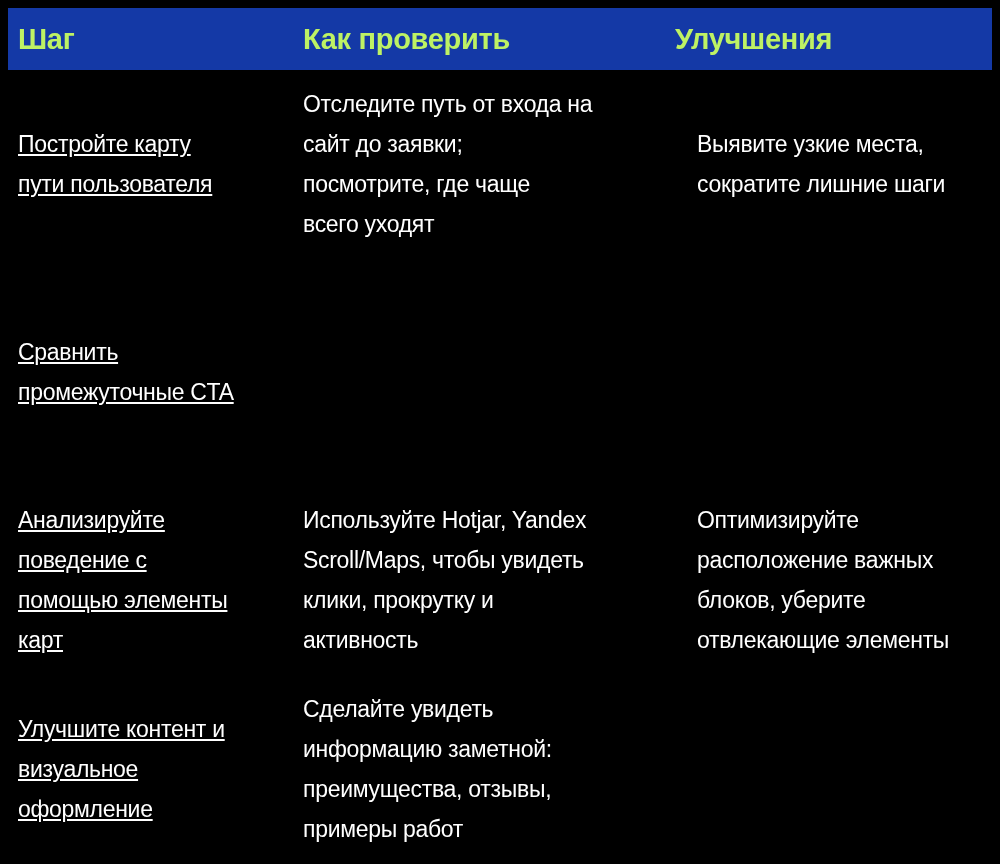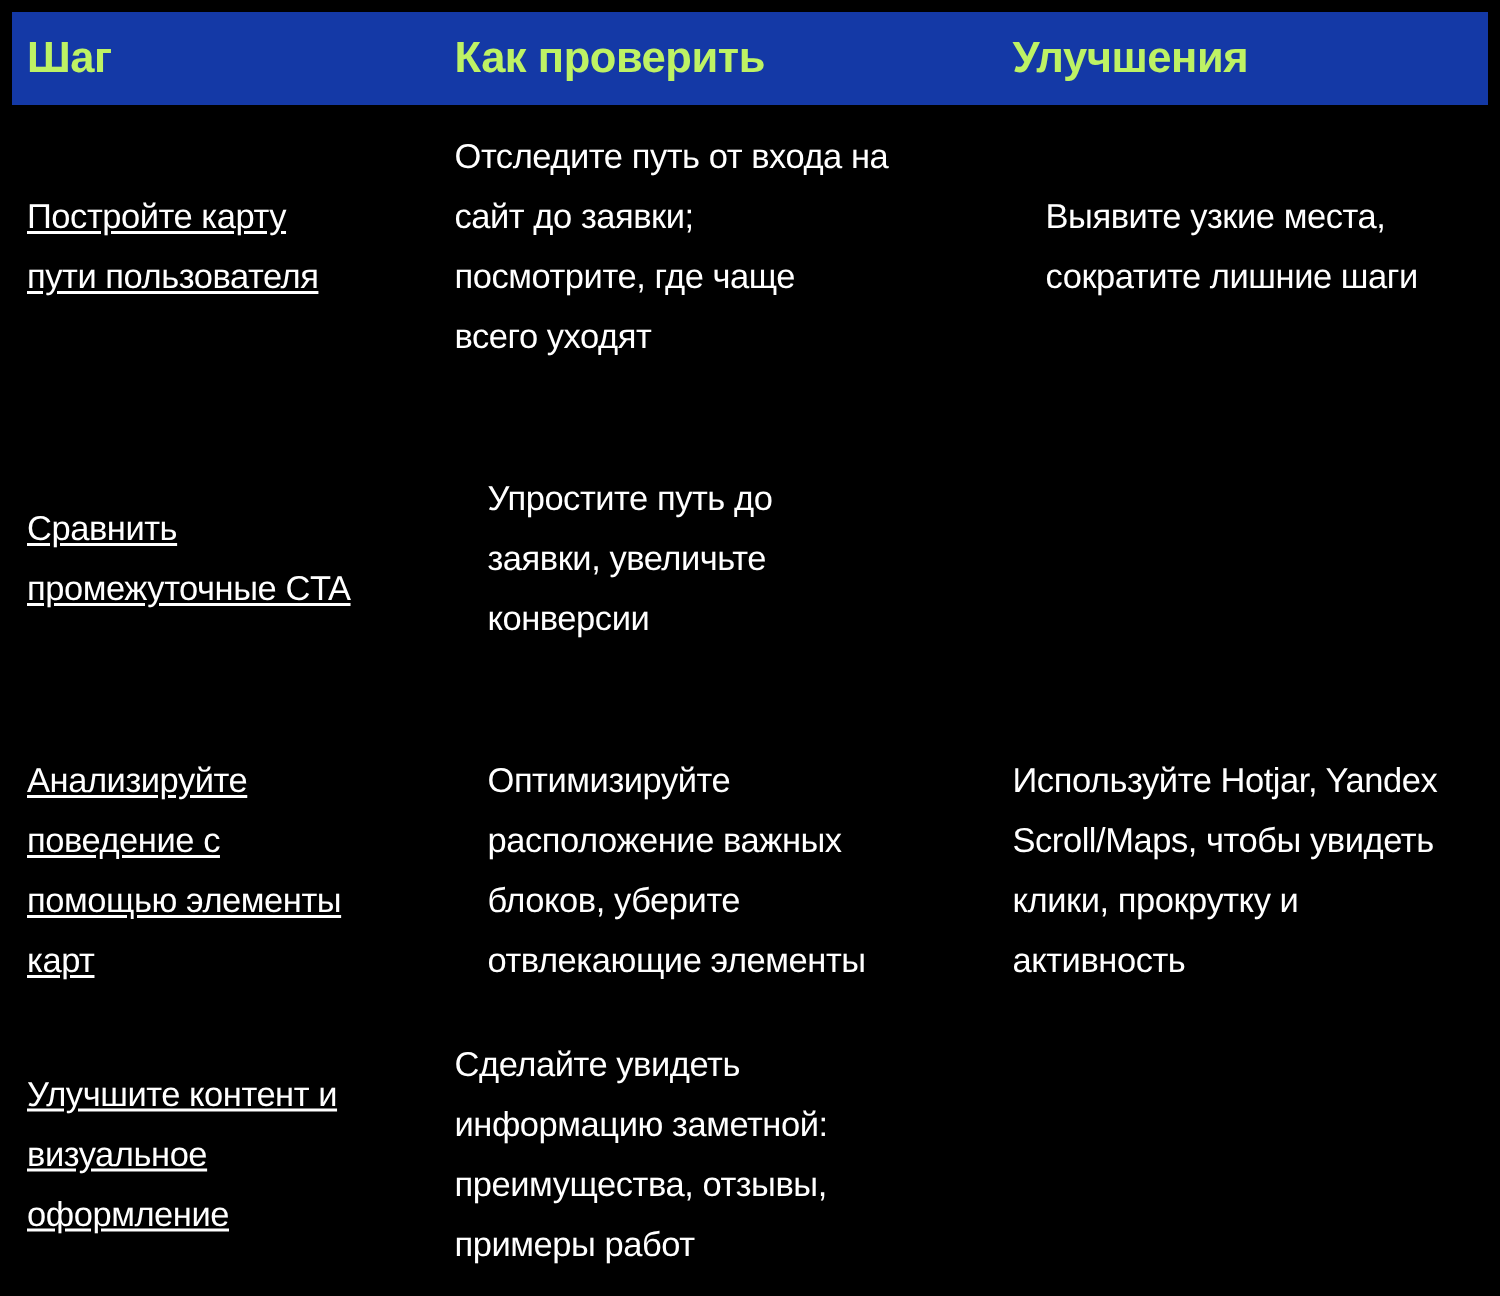--- a/index.html
+++ b/index.html
@@ -71,38 +71,35 @@
 сайт до заявки;
 посмотрите, где чаще
 всего уходят</div>
       <div class="cell c3">Выявите узкие места,
 сократите лишние шаги</div>
     </div>
 
     <div class="table-row">
       <div class="cell c1">Сравнить
 промежуточные CTA</div>
-      <div class="cell c3">Упростите путь до
-заявки, увеличьте
-конверсии</div>
     </div>
 
     <div class="table-row">
       <div class="cell c1">Анализируйте
 поведение с
 помощью элементы
 карт</div>
+      <div class="cell c2">Используйте Hotjar, Yandex
+Scroll/Maps, чтобы увидеть
+клики, прокрутку и
+активность</div>
       <div class="cell c3">Оптимизируйте
 расположение важных
 блоков, уберите
 отвлекающие элементы</div>
-      <div class="cell c2">Используйте Hotjar, Yandex
-Scroll/Maps, чтобы увидеть
-клики, прокрутку и
-активность</div>
     </div>
 
     <div class="table-row">
       <div class="cell c1">Улучшите контент и
 визуальное
 оформление</div>
       <div class="cell c2">Сделайте увидеть
 информацию заметной:
 преимущества, отзывы,
 примеры работ</div>

